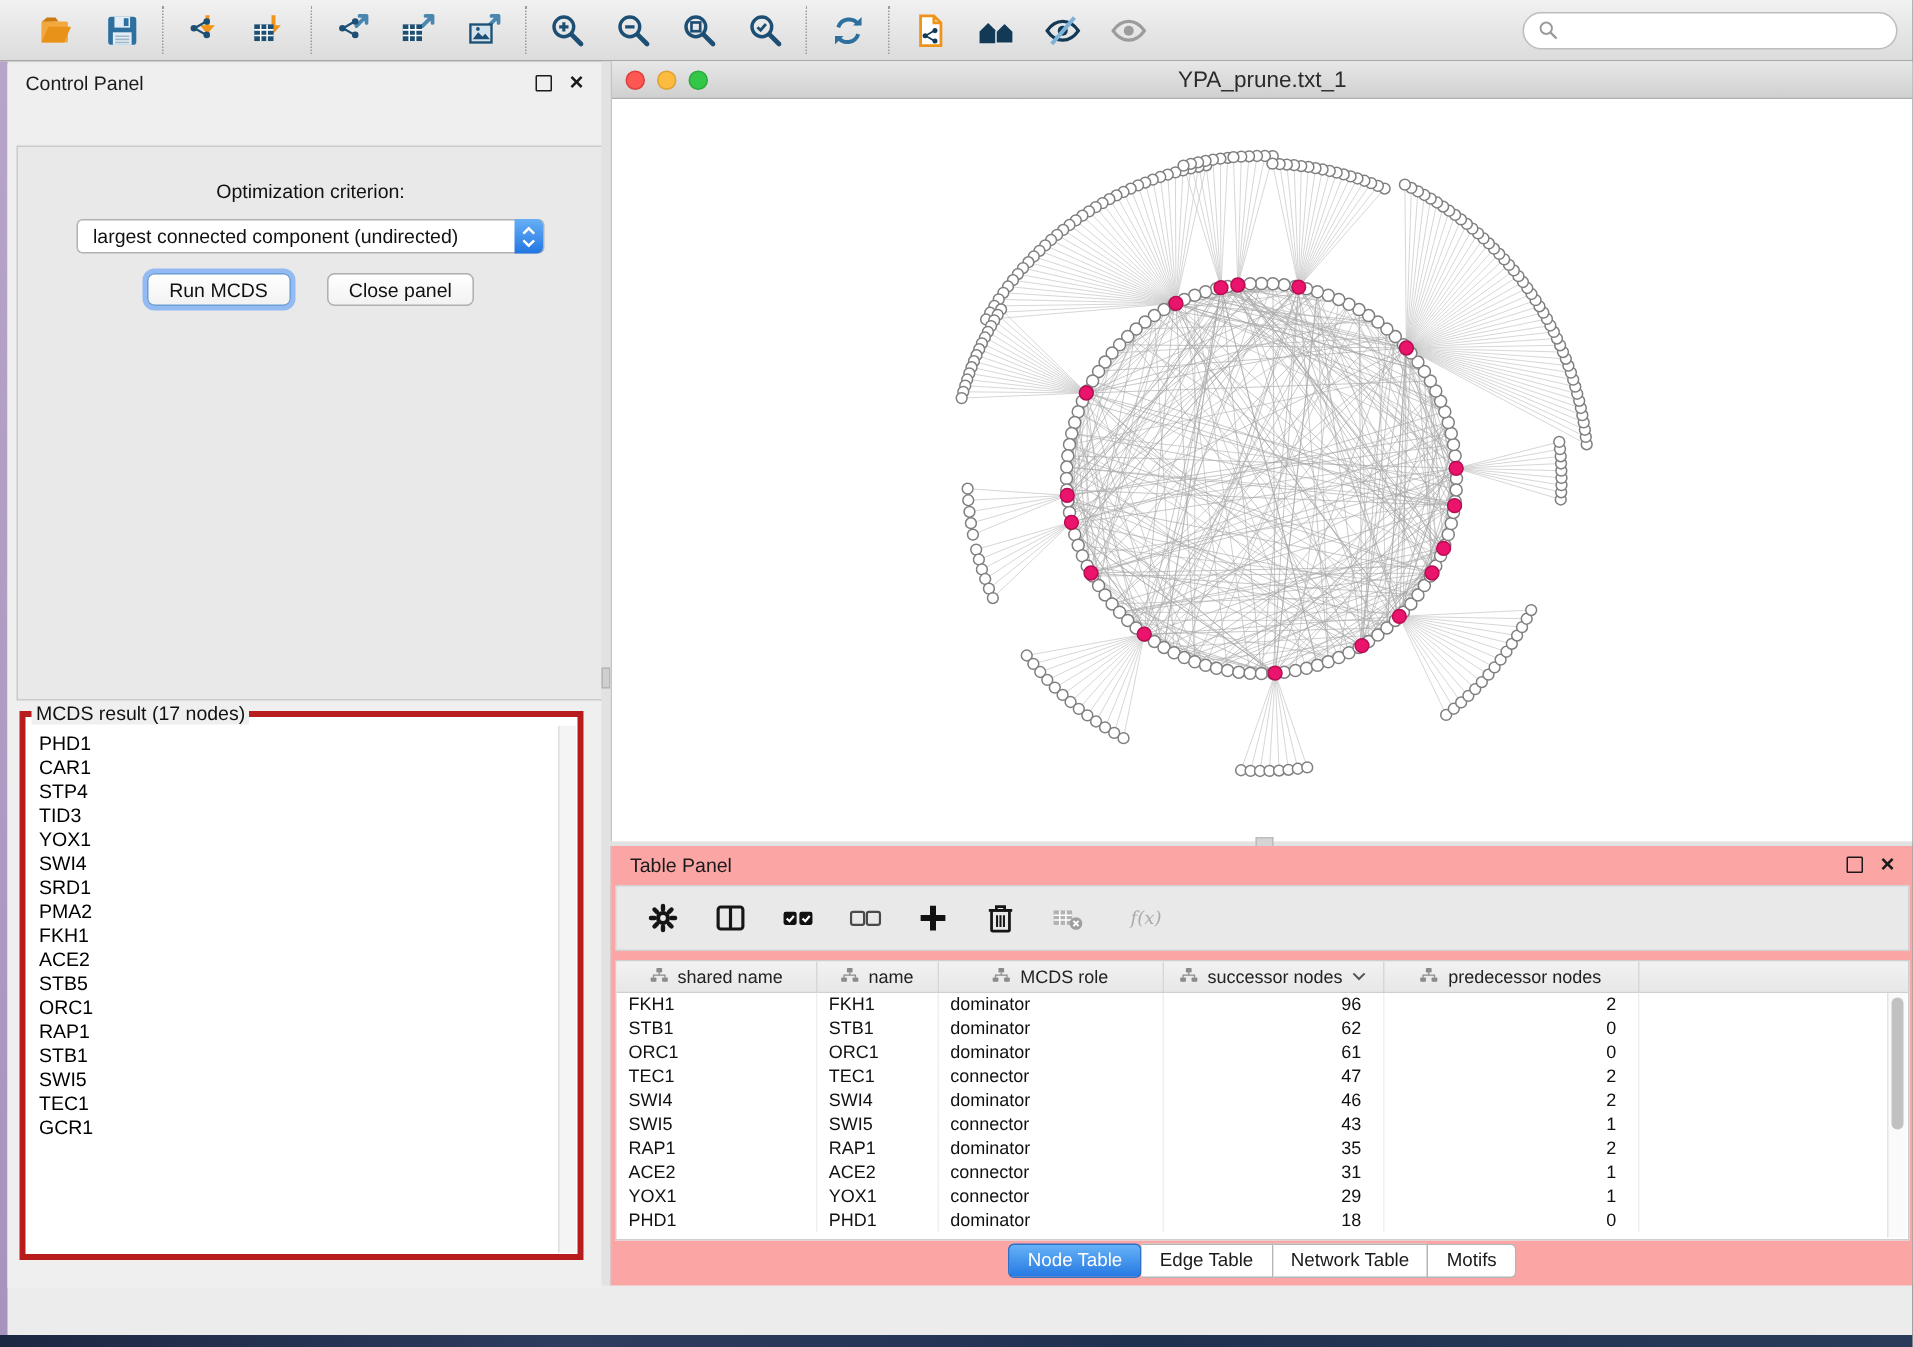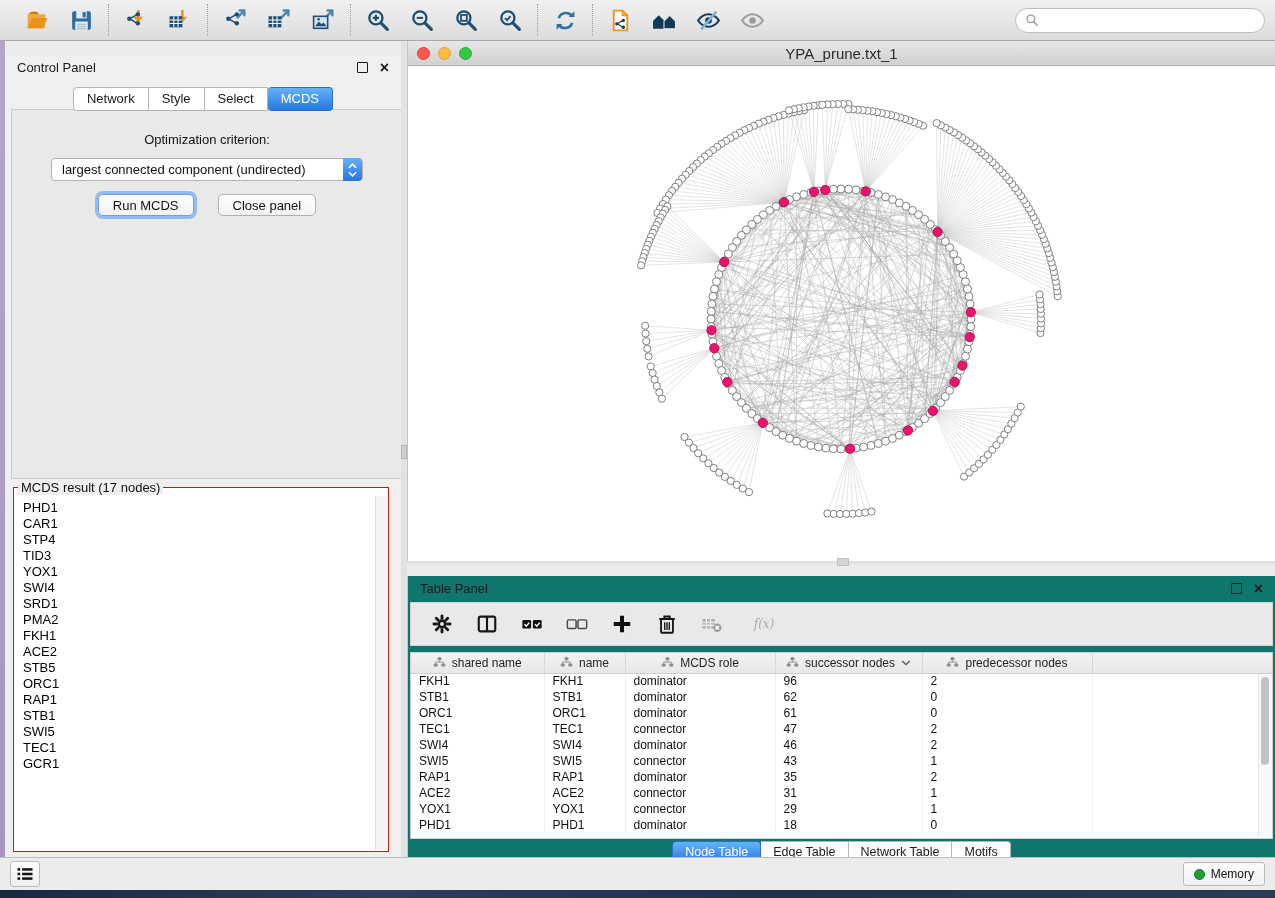--- a/index.html
+++ b/index.html
@@ -24,38 +24,38 @@
     border-radius:13px; display:flex; align-items:center; padding:0 9px; gap:5px; }
   #search-box input { border:none; outline:none; flex:1; font-size:12px; background:transparent; }
 
   
   .panel-header { height:25px; display:flex; align-items:center; padding:0 12px; font-size:13px; color:#1a1a1a; }
   .panel-header .spacer { flex:1; }
   .float-btn { width:11px; height:11px; border:1.6px solid #1a1a1a; border-radius:1px; margin-right:12px; cursor:pointer; }
   .close-btn { font-size:16px; font-weight:bold; color:#1a1a1a; line-height:11px; cursor:pointer; }
 
   
-  #control-panel { position:absolute; left:5px; top:55px; width:396px; height:816px; background:#efefef; }
+  #control-panel { position:absolute; left:5px; top:43px; width:396px; height:816px; background:#efefef; }
   #cp-tabs { position:absolute; left:0; top:32px; width:100%; display:flex; justify-content:center; z-index:2; }
   .seg-tab { font-size:13px; padding:3px 13px 4px; background:#fff; border:1px solid #b5b5b5; border-left:none; color:#1a1a1a; cursor:pointer; }
   .seg-tab:first-child { border-left:1px solid #b5b5b5; border-radius:4px 0 0 4px; }
   .seg-tab:last-child { border-radius:0 4px 4px 0; }
   .seg-tab.active { background:linear-gradient(#66b1f7,#2579e2); border-color:#2d6fc4; color:#fff; border-radius:4px; }
   #cp-pane { position:absolute; left:6px; top:54px; width:392px; height:370px; background:#e9e9e9; border:1px solid #cbcbcb; }
   .opt-label { text-align:center; margin-top:22px; font-size:13px; color:#111; }
   #criterion-select { width:312px; height:23px; margin:11px auto 0; background:#fff; border:1px solid #b2b2b2; border-radius:4px;
     display:flex; align-items:center; font-size:13px; color:#111; cursor:pointer; position:relative; padding-left:10px; }
   #criterion-select .stepper { position:absolute; right:0; top:-1px; width:19px; height:23px; border-radius:0 4px 4px 0;
     background:linear-gradient(#67b0f6,#2276e2); display:flex; flex-direction:column; align-items:center; justify-content:center; gap:2px; }
   .btn-row { display:flex; justify-content:center; gap:24px; margin-top:13px; }
   .mac-btn { height:22px; padding:0 14px; font-size:13px; color:#111; background:linear-gradient(#ffffff,#f2f2f2);
     border:1px solid #b0b0b0; border-radius:5px; cursor:pointer; font-family:"Liberation Sans",sans-serif; }
   .mac-btn.focused { box-shadow:0 0 0 3px rgba(110,165,245,.7); border-color:#6ea0d8; }
 
-  #mcds-result { position:absolute; left:8px; top:425px; width:376px; height:372px; border:1px solid #b91c1c; background:#fff; }
+  #mcds-result { position:absolute; left:8px; top:425px; width:376px; height:372px; border:4px solid #b91c1c; background:#fff; }
   #mcds-result legend { font-size:13px; color:#111; padding:0 3px; margin-left:4px; background:#efefef; }
   #mcds-list { position:absolute; inset:2px 14px 2px 2px; overflow:hidden; padding:3px 0 0 7px; }
   .mcds-item { font-size:13px; height:16px; line-height:16px; color:#000; }
   .list-scrollbar { position:absolute; right:1px; top:1px; bottom:1px; width:12px; background:#f4f4f4; border-left:1px solid #dedede; }
 
   
   #v-splitter { position:absolute; left:401px; top:41px; width:6px; height:816px; background:#e2e2e2; cursor:col-resize; }
   #v-splitter .grip { position:absolute; left:0px; top:404px; width:6px; height:14px; background:#cfcfcf; border:1px solid #b5b5b5; }
   #h-splitter { position:absolute; left:407px; top:561px; width:868px; height:3px; background:#e2e2e2; cursor:row-resize; }
   #h-splitter .grip { position:absolute; left:430px; top:-3px; width:12px; height:8px; background:#d4d4d4; border:1px solid #bdbdbd; }
@@ -64,33 +64,33 @@
   #network-window { position:absolute; left:407px; top:41px; width:868px; height:520px; background:#fff; border-left:1px solid #c4c4c4; }
   .nw-titlebar { position:relative; height:25px; background:linear-gradient(#e7e7e7,#d0d0d0); border-bottom:1px solid #aeaeae; display:flex; align-items:center; padding:0 9px; }
   .traffic { width:13px; height:13px; border-radius:50%; margin-right:8px; cursor:pointer; }
   .t-red { background:#fc5753; border:1px solid #dd3f3b; }
   .t-yellow { background:#fdbc40; border:1px solid #dfa133; }
   .t-green { background:#33c748; border:1px solid #2aab3a; }
   .nw-title { position:absolute; left:0; right:0; text-align:center; font-size:15px; color:#2b2b2b; pointer-events:none; }
   #net-canvas { display:block; background:#fff; }
 
   
-  #table-panel { position:absolute; left:407px; top:564px; width:868px; height:293px; background:#0f766e; border-left:1px solid #c4c4c4;margin-top:12px; }
+  #table-panel { position:absolute; left:407px; top:564px; width:868px; height:293px; background:#fca5a5; border-left:1px solid #c4c4c4; }
   #tp-toolbar { position:absolute; left:2px; right:2px; top:26px; height:44px; background:#e9e9e9; border:1px solid #d2d2d2;
     display:flex; align-items:center; gap:17px; padding-left:17px; }
   .tp-btn { width:28px; height:28px; border:none; background:transparent; display:flex; align-items:center; justify-content:center; cursor:pointer; }
   .tp-btn svg { width:22px; height:22px; }
   .fx-label { font-family:"DejaVu Serif", serif; font-style:italic; font-size:12px; color:#ababab; }
   #tp-table-wrap { position:absolute; left:2px; right:2px; top:76px; height:187px; background:#fff; border:1px solid #cfcfcf; overflow:hidden; }
   table { border-collapse:collapse; table-layout:fixed; width:100%; }
   th { height:20px; background:linear-gradient(#f2f2f2,#e7e7e7); border-right:1px solid #d7d7d7; border-bottom:1px solid #cscsc;
     border-bottom:1px solid #cfcfcf; font-size:12px; font-weight:normal; color:#222; }
   th .hwrap { display:flex; align-items:center; justify-content:center; gap:6px; }
   td { height:16px; font-size:12px; color:#111; padding:0 8px; border-right:1px solid #f0f0f0; white-space:nowrap; overflow:hidden; }
-  td.num { padding-right:14px; }
+  td.num { text-align:right; padding-right:14px; }
   .tp-scrollbar { position:absolute; right:1px; top:21px; bottom:1px; width:13px; background:#fafafa; border-left:1px solid #e3e3e3; }
   .tp-scrollbar .thumb { position:absolute; left:2px; top:3px; width:8px; height:88px; border-radius:5px; background:#c1c1c1; }
   #tp-tabs { position:absolute; left:0; right:0; bottom:5px; display:flex; justify-content:center; }
   #tp-tabs .seg-tab { font-size:12.5px; padding:3px 12px 4px; }
 
   
   #status-bar { position:absolute; left:0; top:857px; width:1275px; height:33px; background:#ececec; border-top:1px solid #bdbdbd;
     display:flex; align-items:center; padding:0 10px; }
   #sb-list-btn { width:30px; height:26px; background:linear-gradient(#fbfbfb,#efefef); border:1px solid #bbb; border-radius:3px;
     display:flex; align-items:center; justify-content:center; cursor:pointer; }
@@ -272,26 +272,20 @@
   <div id="wall-left"></div>
   <div id="wall-bottom"></div>
 
   <div id="control-panel">
     <div class="panel-header">
       <span>Control Panel</span>
       <span class="spacer"></span>
       <span class="float-btn"></span>
       <span class="close-btn">×</span>
     </div>
-    <div id="cp-tabs">
-        <div class="seg-tab">Network</div>
-        <div class="seg-tab">Style</div>
-        <div class="seg-tab">Select</div>
-        <div class="seg-tab active">MCDS</div>
-      </div>
     <div id="cp-pane">
       <div class="opt-label">Optimization criterion:</div>
       <div id="criterion-select">
         <span>largest connected component (undirected)</span>
         <span class="stepper">
           <svg width="9" height="6" viewBox="0 0 10 6">
               <path d="M1 5l4-4 4 4" fill="none" stroke="#fff" stroke-width="1.8"></path>
             </svg>
           <svg width="9" height="6" viewBox="0 0 10 6">
               <path d="M1 1l4 4 4-4" fill="none" stroke="#fff" stroke-width="1.8"></path>
@@ -1414,32 +1408,14 @@
         </div>
     </div>
     <div id="tp-tabs">
         <div class="seg-tab active">Node Table</div>
         <div class="seg-tab">Edge Table</div>
         <div class="seg-tab">Network Table</div>
         <div class="seg-tab">Motifs</div>
       </div>
   </div>
 
-  <div id="status-bar">
-    <button id="sb-list-btn">
-      <svg width="20" height="20" viewBox="0 0 24 24">
-          <g fill="#161616">
-            <rect x="3" y="5" width="3.2" height="3"></rect>
-            <rect x="8.5" y="5" width="12.5" height="3"></rect>
-            <rect x="3" y="10.5" width="3.2" height="3"></rect>
-            <rect x="8.5" y="10.5" width="12.5" height="3"></rect>
-            <rect x="3" y="16" width="3.2" height="3"></rect>
-            <rect x="8.5" y="16" width="12.5" height="3"></rect>
-          </g>
-        </svg>
-    </button>
-    <button id="memory-btn">
-      <span class="dot"></span>
-      <span>Memory</span>
-    </button>
-  </div>
 
 </div>
 
 </body></html>

